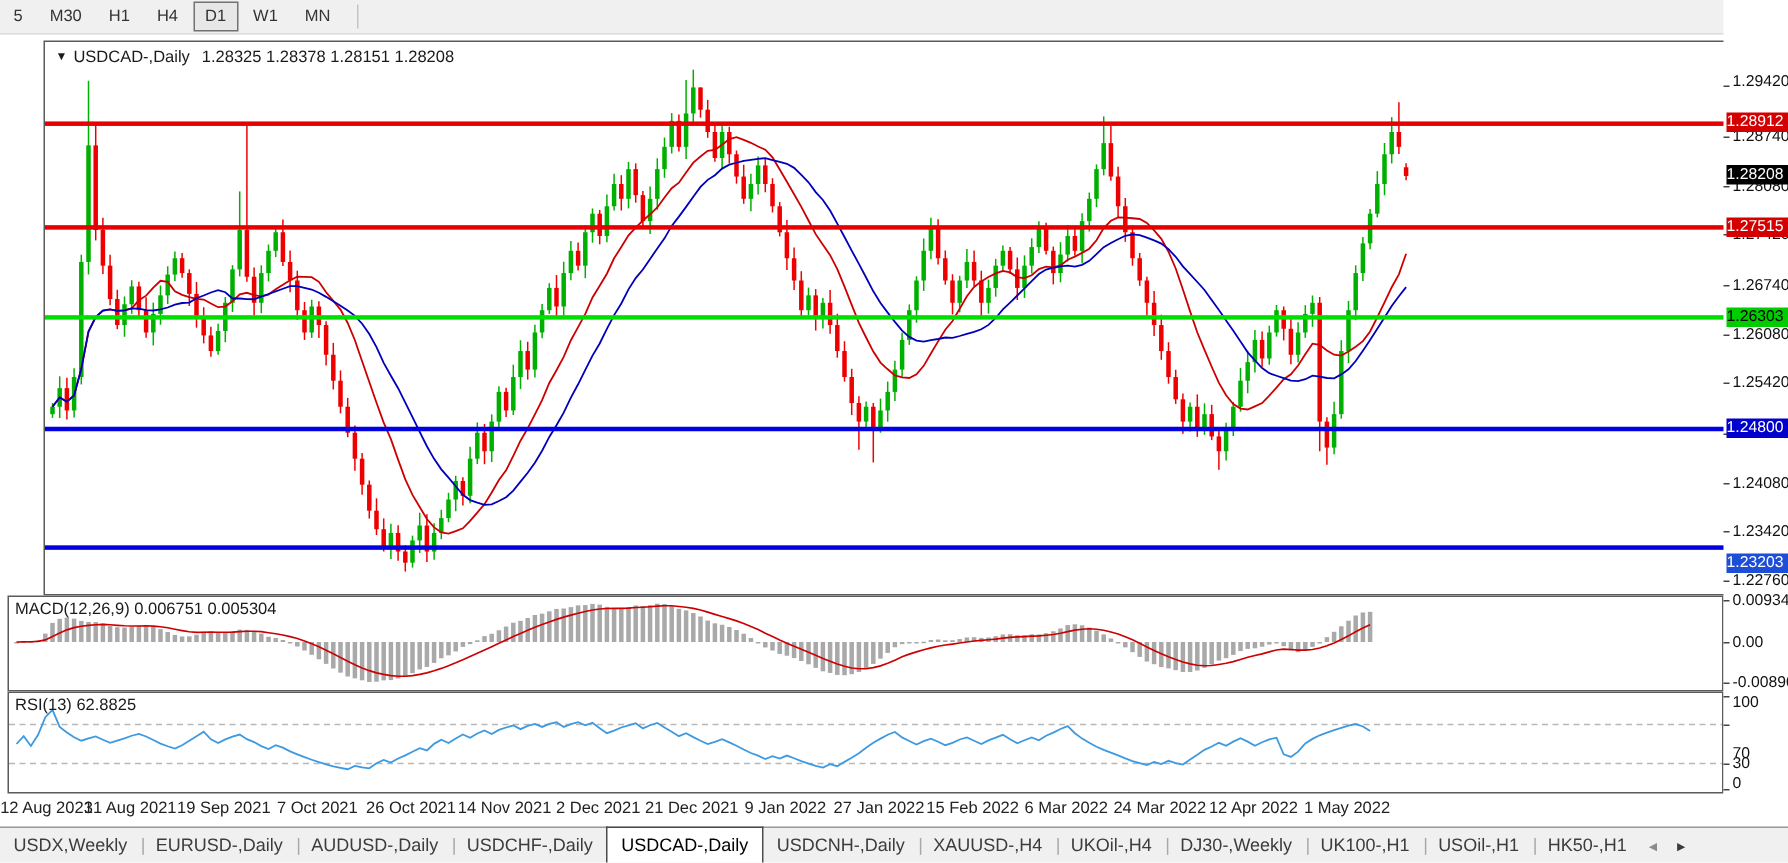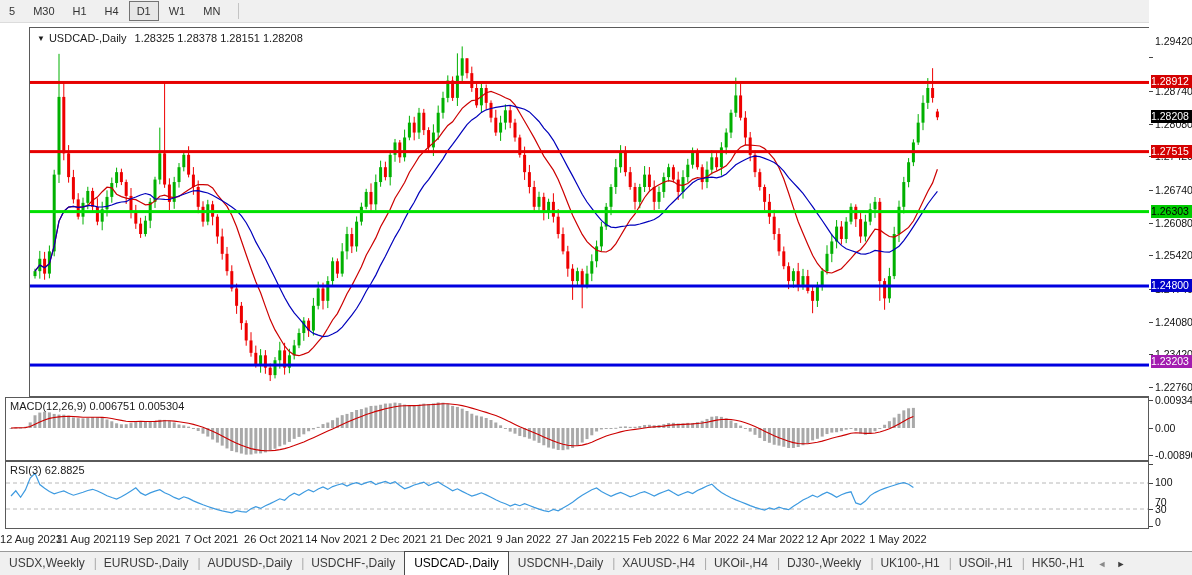--- a/index.html
+++ b/index.html
@@ -650,21 +650,21 @@
           <polyline points="5.0,30.0 9.8,29.9 14.6,29.8 19.4,29.6 24.2,28.6 29.0,26.3 33.8,24.0 38.6,21.9 43.4,20.4 48.2,19.5 53.0,18.9 57.8,18.5 62.6,18.3 67.4,18.5 72.2,18.9 77.0,19.2 81.8,19.3 86.6,19.3 91.4,19.2 96.2,19.4 101.0,19.8 105.8,20.5 110.6,21.5 115.4,22.4 120.2,23.2 125.0,23.6 129.8,23.5 134.6,23.4 139.4,23.5 144.2,23.5 149.0,23.4 153.8,23.1 158.6,22.8 163.4,22.8 168.2,23.1 173.0,23.8 177.8,24.5 182.6,25.3 187.4,26.4 192.2,27.7 197.0,29.3 201.8,31.2 206.6,33.2 211.4,35.5 216.2,37.9 221.0,40.4 225.8,42.9 230.6,45.2 235.4,47.3 240.2,49.1 245.0,50.6 249.8,51.6 254.6,52.4 259.4,52.8 264.2,52.8 269.0,52.4 273.8,51.6 278.6,50.6 283.4,49.2 288.2,47.6 293.0,45.8 297.8,43.9 302.6,41.8 307.4,39.7 312.2,37.5 317.0,35.3 321.8,33.1 326.6,30.9 331.4,28.7 336.2,26.4 341.0,24.3 345.8,22.2 350.6,20.2 355.4,18.4 360.2,16.6 365.0,14.9 369.8,13.4 374.6,12.1 379.4,10.8 384.2,9.7 389.0,8.7 393.8,8.0 398.6,7.7 403.4,7.6 408.2,7.6 413.0,7.4 417.8,7.0 422.6,6.8 427.4,6.5 432.2,6.1 437.0,5.8 441.8,5.8 446.6,6.3 451.4,6.8 456.2,7.6 461.0,8.7 465.8,10.1 470.6,11.6 475.4,13.0 480.2,14.4 485.0,15.9 489.8,17.6 494.6,19.6 499.4,21.7 504.2,24.1 509.0,26.4 513.8,28.7 518.6,30.8 523.4,32.8 528.2,34.8 533.0,36.8 537.8,38.9 542.6,41.0 547.4,42.9 552.2,44.7 557.0,46.2 561.8,47.3 566.6,47.8 571.4,47.8 576.2,47.1 581.0,45.9 585.8,44.2 590.6,42.1 595.4,39.9 600.2,38.1 605.0,36.6 609.8,35.2 614.6,33.9 619.4,32.8 624.2,32.0 629.0,31.4 633.8,30.7 638.6,30.0 643.4,29.3 648.2,28.9 653.0,28.5 657.8,28.1 662.6,27.4 667.4,26.9 672.2,26.6 677.0,26.4 681.8,26.1 686.6,25.9 691.4,25.5 696.2,25.0 701.0,24.2 705.8,23.1 710.6,22.1 715.4,21.5 720.2,21.2 725.0,21.5 729.8,22.2 734.6,23.3 739.4,24.7 744.2,26.5 749.0,28.5 753.8,30.8 758.6,33.3 763.4,35.6 768.2,37.8 773.0,39.8 777.8,41.6 782.6,43.3 787.4,44.6 792.2,45.5 797.0,45.8 801.8,45.7 806.6,45.0 811.4,44.2 816.2,43.1 821.0,41.7 825.8,40.2 830.6,39.0 835.4,37.9 840.2,36.6 845.0,35.3 849.8,34.8 854.6,35.0 859.4,35.4 864.2,35.4 869.0,35.0 873.8,34.0 878.6,32.5 883.4,30.7 888.2,28.4 893.0,25.9 897.8,23.2 902.6,20.6 907.4,18.5" fill="none" stroke="#cc0000" stroke-width="1.1"></polyline>
         </svg>
       <div class="panel-label">MACD(12,26,9) 0.006751 0.005304</div>
     </div>
     <div class="panel rsi-panel">
       <svg id="rsi-svg" width="1142" height="66">
           <line x1="0" y1="21" x2="1142" y2="21" stroke="#b8b8b8" stroke-width="1" stroke-dasharray="4,3"></line>
           <line x1="0" y1="47" x2="1142" y2="47" stroke="#b8b8b8" stroke-width="1" stroke-dasharray="4,3"></line>
           <polyline points="5.0,34.0 9.8,28.8 14.6,35.3 19.4,27.9 24.2,16.1 29.0,11.3 33.8,22.6 38.6,26.3 43.4,29.5 48.2,31.8 53.0,30.2 57.8,28.9 62.6,31.2 67.4,33.2 72.2,31.7 77.0,30.2 81.8,28.5 86.6,27.3 91.4,29.0 96.2,31.3 101.0,33.7 105.8,35.5 110.6,37.0 115.4,34.8 120.2,31.9 125.0,28.9 129.8,25.8 134.6,30.9 139.4,33.4 144.2,30.9 149.0,29.1 153.8,27.7 158.6,30.8 163.4,32.7 168.2,35.4 173.0,37.4 177.8,34.8 182.6,36.4 187.4,38.9 192.2,40.9 197.0,42.8 201.8,44.5 206.6,46.1 211.4,47.6 216.2,48.9 221.0,49.9 225.8,50.8 230.6,48.6 235.4,49.6 240.2,50.2 245.0,46.8 249.8,44.6 254.6,46.4 259.4,43.7 264.2,41.6 269.0,39.2 273.8,36.8 278.6,38.3 283.4,33.9 288.2,31.2 293.0,33.3 297.8,30.3 302.6,27.6 307.4,29.9 312.2,27.0 317.0,25.0 321.8,27.4 326.6,24.6 331.4,23.0 336.2,21.6 341.0,24.1 345.8,21.9 350.6,20.6 355.4,22.6 360.2,20.6 365.0,19.5 369.8,22.6 374.6,20.8 379.4,19.5 384.2,21.6 389.0,19.8 393.8,23.5 398.6,26.8 403.4,25.1 408.2,23.0 413.0,21.6 417.8,20.1 422.6,23.6 427.4,21.5 432.2,20.0 437.0,23.0 441.8,25.8 446.6,28.8 451.4,26.8 456.2,29.4 461.0,31.8 465.8,34.0 470.6,32.6 475.4,30.8 480.2,32.9 485.0,35.2 489.8,37.7 494.6,40.0 499.4,41.8 504.2,44.0 509.0,42.1 513.8,43.7 518.6,41.7 523.4,43.5 528.2,45.4 533.0,47.1 537.8,48.6 542.6,49.7 547.4,47.4 552.2,48.8 557.0,45.9 561.8,43.2 566.6,40.2 571.4,36.5 576.2,33.2 581.0,30.4 585.8,27.8 590.6,26.0 595.4,29.6 600.2,32.0 605.0,34.3 609.8,32.1 614.6,30.4 619.4,32.5 624.2,34.8 629.0,33.2 633.8,31.0 638.6,29.6 643.4,31.8 648.2,34.0 653.0,31.6 657.8,29.7 662.6,27.9 667.4,30.8 672.2,33.5 677.0,31.5 681.8,29.6 686.6,31.5 691.4,28.5 696.2,26.4 701.0,24.0 705.8,22.1 710.6,26.8 715.4,30.4 720.2,33.2 725.0,35.8 729.8,37.9 734.6,39.8 739.4,41.6 744.2,43.6 749.0,45.4 753.8,46.8 758.6,48.1 763.4,46.0 768.2,47.4 773.0,45.2 777.8,46.7 782.6,47.7 787.4,44.3 792.2,41.2 797.0,37.9 801.8,35.7 806.6,33.2 811.4,35.2 816.2,32.4 821.0,30.2 825.8,32.4 830.6,35.2 835.4,32.8 840.2,30.9 845.0,29.8 849.8,40.9 854.6,42.6 859.4,39.1 864.2,33.6 869.0,30.6 873.8,28.2 878.6,26.4 883.4,24.8 888.2,23.2 893.0,21.7 897.8,20.7 902.6,22.3 907.4,25.4" fill="none" stroke="#3d9ae0" stroke-width="1.2"></polyline>
         </svg>
-      <div class="panel-label">RSI(3) 62.8825</div>
+      <div class="panel-label">RSI(13) 62.8825</div>
     </div>
     <div class="date-axis">
         <div class="date-label" style="left: -14px;">12 Aug 2021</div>
         <div class="date-label" style="left: 41.8px;">31 Aug 2021</div>
         <div class="date-label" style="left: 104.2px;">19 Sep 2021</div>
         <div class="date-label" style="left: 166.6px;">7 Oct 2021</div>
         <div class="date-label" style="left: 229px;">26 Oct 2021</div>
         <div class="date-label" style="left: 291.4px;">14 Nov 2021</div>
         <div class="date-label" style="left: 353.8px;">2 Dec 2021</div>
         <div class="date-label" style="left: 416.2px;">21 Dec 2021</div>
@@ -673,21 +673,21 @@
         <div class="date-label" style="left: 603.4px;">15 Feb 2022</div>
         <div class="date-label" style="left: 665.8px;">6 Mar 2022</div>
         <div class="date-label" style="left: 728.2px;">24 Mar 2022</div>
         <div class="date-label" style="left: 790.6px;">12 Apr 2022</div>
         <div class="date-label" style="left: 853px;">1 May 2022</div>
       </div>
   </div>
 
   <div class="axis-col">
       <div class="axis-tick" style="top: 57.31px;"></div>
-      <div class="axis-label" style="top: 35px;">1.29420</div>
+      <div class="axis-label" style="top: 48px;">1.29420</div>
       <div class="axis-tick" style="top: 90.97px;"></div>
       <div class="axis-label" style="top: 84.97px;">1.28740</div>
       <div class="axis-tick" style="top: 123.64px;"></div>
       <div class="axis-label" style="top: 117.64px;">1.28080</div>
       <div class="axis-tick" style="top: 156.31px;"></div>
       <div class="axis-label" style="top: 150.31px;">1.27420</div>
       <div class="axis-tick" style="top: 189.97px;"></div>
       <div class="axis-label" style="top: 183.97px;">1.26740</div>
       <div class="axis-tick" style="top: 222.64px;"></div>
       <div class="axis-label" style="top: 216.64px;">1.26080</div>
@@ -701,32 +701,32 @@
       <div class="axis-label" style="top: 348.31px;">1.23420</div>
       <div class="axis-tick" style="top: 386.98px;"></div>
       <div class="axis-label" style="top: 380.98px;">1.22760</div>
       <div class="axis-tick" style="top: 400px;"></div>
       <div class="axis-label" style="top: 394px;">0.009345</div>
       <div class="axis-tick" style="top: 428px;"></div>
       <div class="axis-label" style="top: 422px;">0.00</div>
       <div class="axis-tick" style="top: 454.706px;"></div>
       <div class="axis-label" style="top: 448.706px;">-0.008902</div>
       <div class="axis-tick" style="top: 464px;"></div>
-      <div class="axis-label" style="top: 462px; margin-top: 14px;">100</div>
+      <div class="axis-label" style="top: 462px;">100</div>
       <div class="axis-tick" style="top: 483px;"></div>
       <div class="axis-label" style="top: 496px;">70</div>
       <div class="axis-tick" style="top: 509px;"></div>
       <div class="axis-label" style="top: 503px;">30</div>
       <div class="axis-tick" style="top: 526px;"></div>
       <div class="axis-label" style="top: 516px;">0</div>
       <div class="level-badge" style="top: 75.456px; background: rgb(212, 0, 0); color: rgb(255, 255, 255);">1.28912</div>
       <div class="level-badge" style="top: 144.607px; background: rgb(212, 0, 0); color: rgb(255, 255, 255);">1.27515</div>
       <div class="level-badge" style="top: 204.601px; background: rgb(0, 204, 0); color: rgb(0, 0, 0);">1.26303</div>
       <div class="level-badge" style="top: 279px; background: rgb(0, 0, 204); color: rgb(255, 255, 255);">1.24800</div>
-      <div class="level-badge" style="top: 355px; background: #a21caf; color: rgb(255, 255, 255);">1.23203</div>
+      <div class="level-badge" style="top: 369px; background: #1d4ed8; color: rgb(255, 255, 255);">1.23203</div>
       <div class="level-badge" style="top: 110.304px; background: rgb(0, 0, 0); color: rgb(255, 255, 255);">1.28208</div>
     </div>
 
   <div class="tabbar">
       <div class="tab">USDX,Weekly</div>
       <div class="tab-sep">|</div>
       <div class="tab">EURUSD-,Daily</div>
       <div class="tab-sep">|</div>
       <div class="tab">AUDUSD-,Daily</div>
       <div class="tab-sep">|</div>

